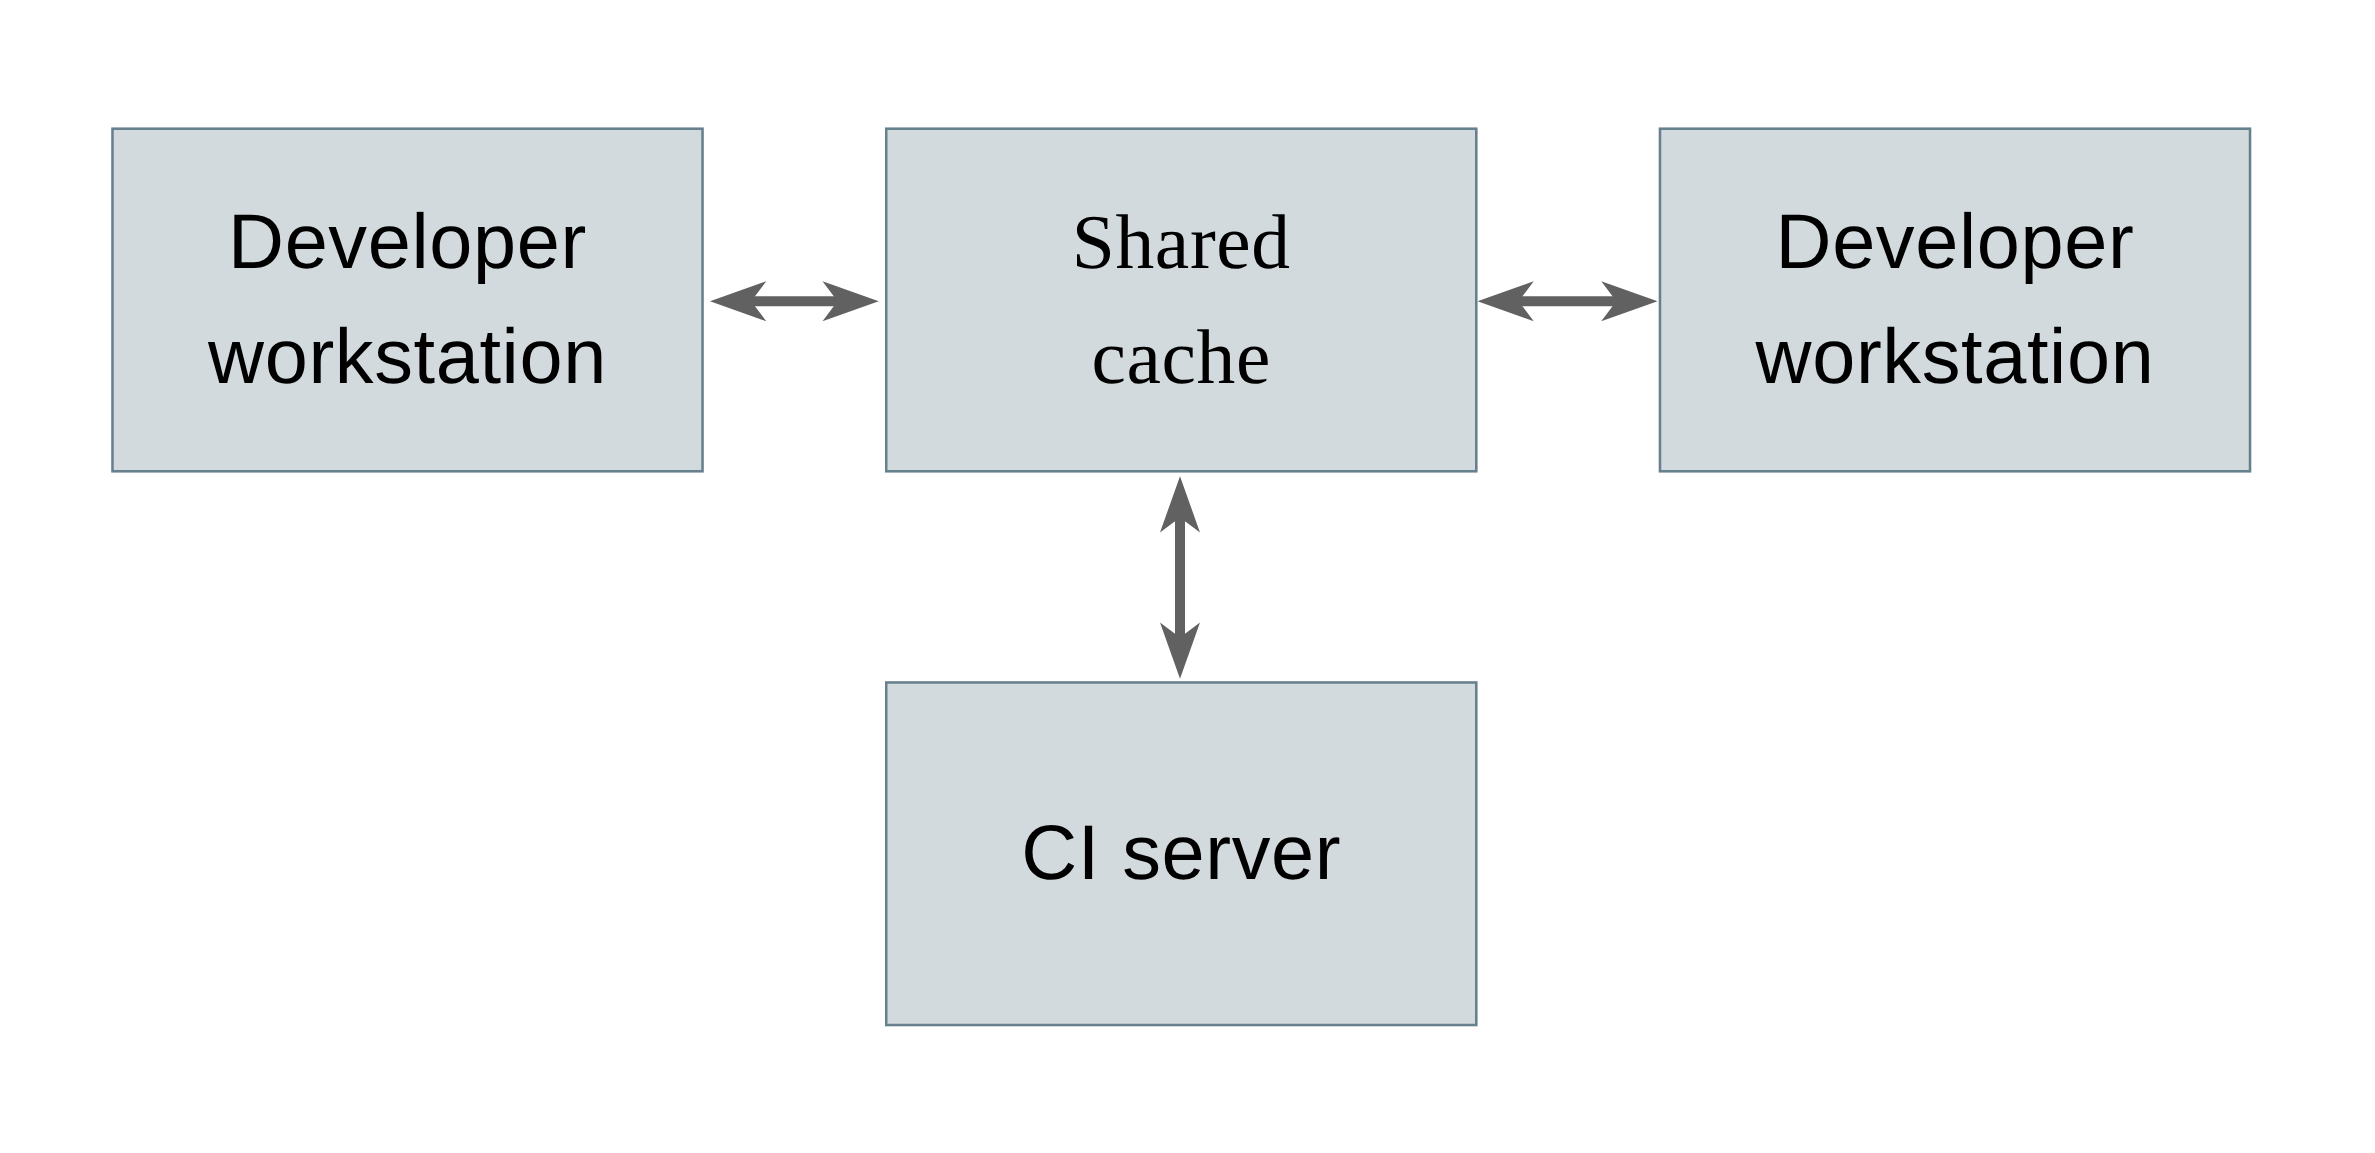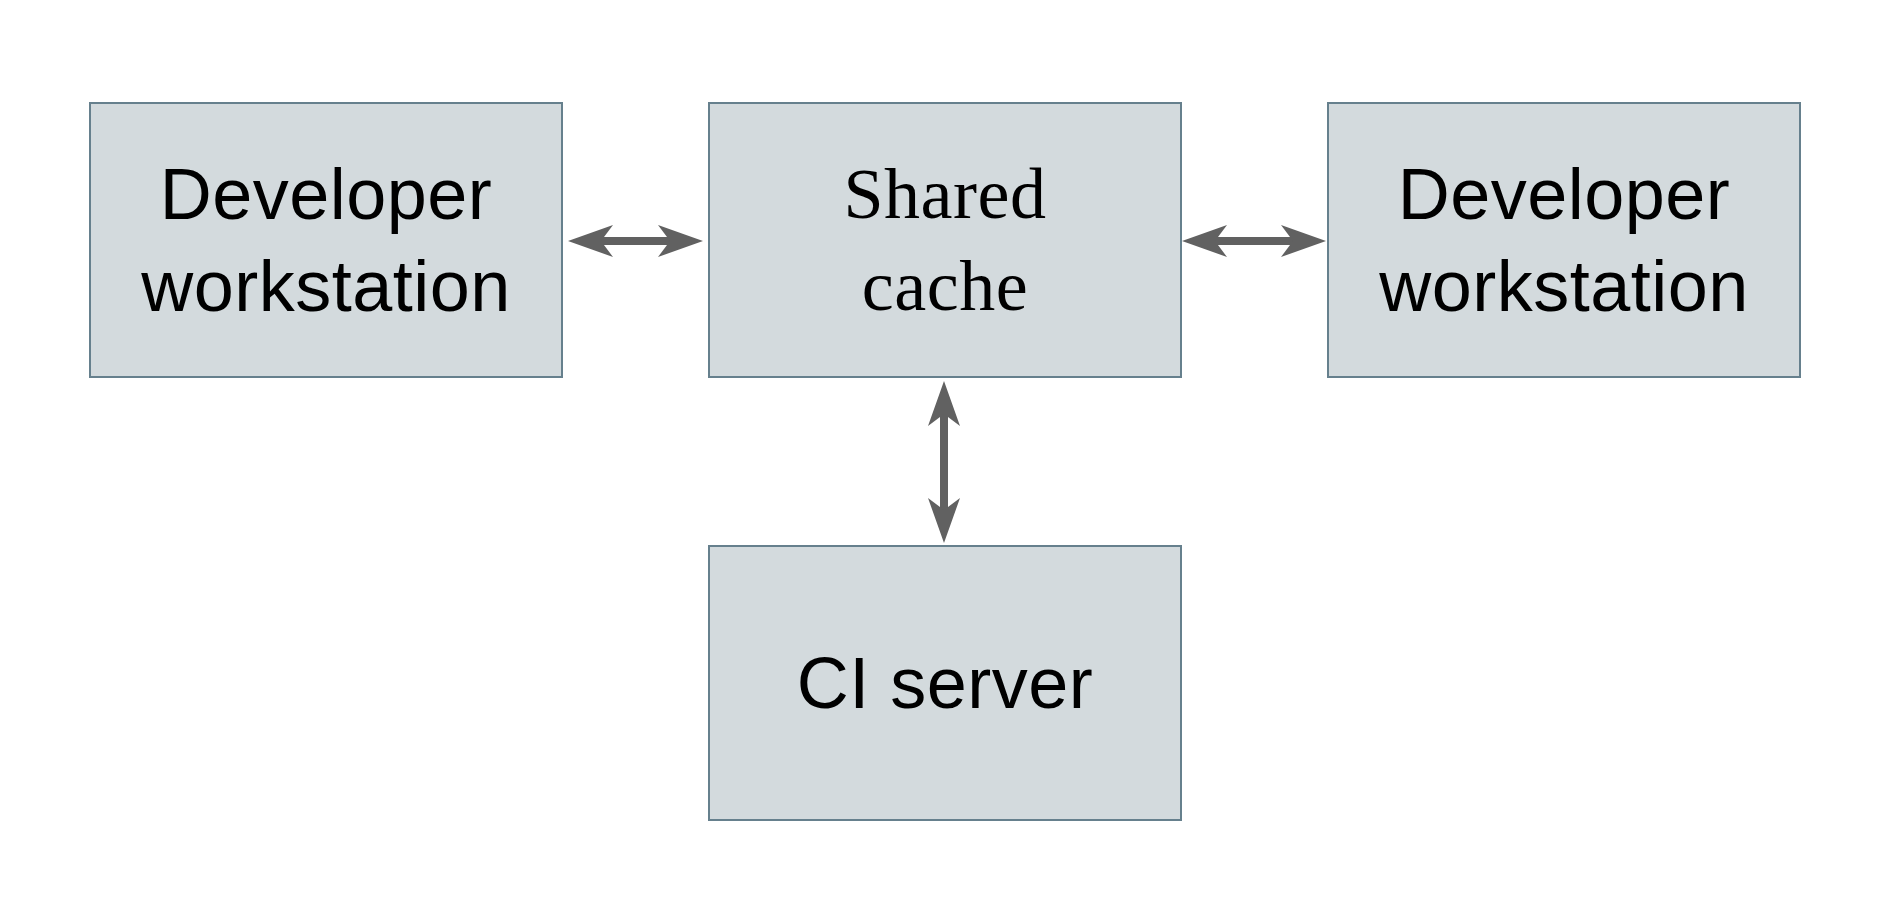--- a/index.html
+++ b/index.html
@@ -46,21 +46,21 @@
     height: 276px;
     background: var(--node-fill);
     border: 2px solid var(--node-border);
     display: flex;
     align-items: center;
     justify-content: center;
     text-align: center;
   }
   .node-label {
     color: var(--text);
-    font-size: 72px;
+    font-size: 62px;
     line-height: 92px;
     white-space: pre-line;
     letter-spacing: 0.5px;
   }
   .node-dev-left   { left: 89px;   top: 102px; }
   .node-shared     { left: 708px;  top: 102px; font-family: Liberation Serif, serif; }
   .node-dev-right  { left: 1327px; top: 102px; }
   .node-ci         { left: 708px;  top: 545px; }
 </style>
 </head>

